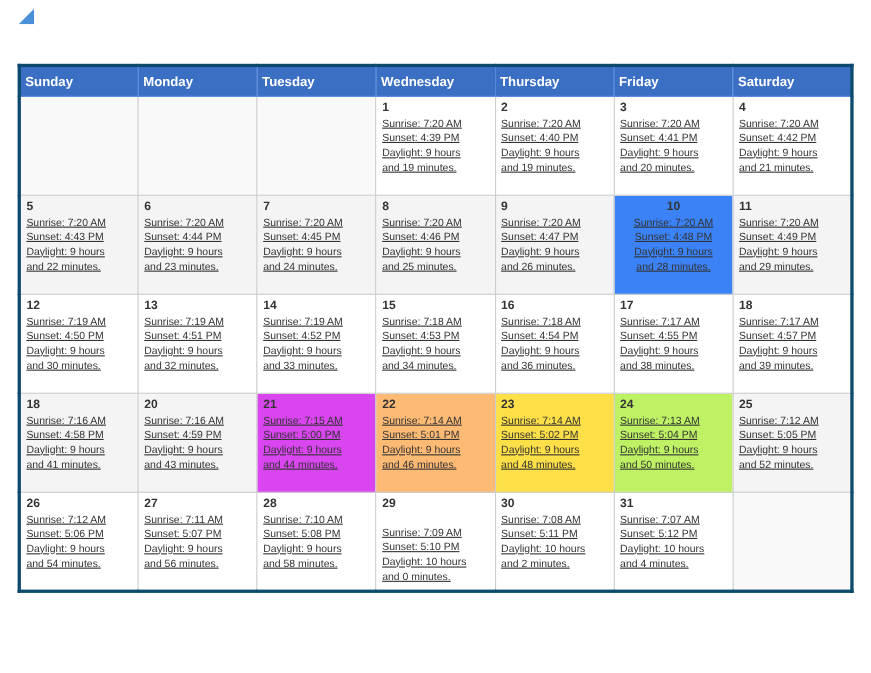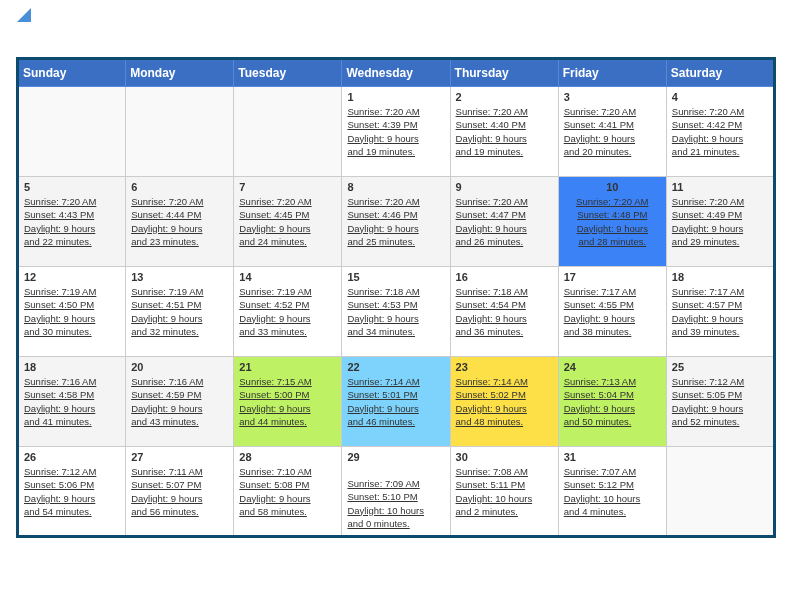--- a/index.html
+++ b/index.html
@@ -263,28 +263,28 @@
 Daylight: 9 hours
 and 41 minutes.</div>
           </td>
           <td style="background: rgb(244, 244, 244);">
             <span class="day-number">20</span>
             <div class="day-info" style="white-space: pre-line;">Sunrise: 7:16 AM
 Sunset: 4:59 PM
 Daylight: 9 hours
 and 43 minutes.</div>
           </td>
-          <td style="background: #bef264;">
+          <td style="background: #d946ef;">
             <span class="day-number">21</span>
             <div class="day-info" style="white-space: pre-line;">Sunrise: 7:15 AM
 Sunset: 5:00 PM
 Daylight: 9 hours
 and 44 minutes.</div>
           </td>
-          <td style="background: #7dd3fc; margin-top: 48px;">
+          <td style="background: #fdba74; margin-top: 48px;">
             <span class="day-number">22</span>
             <div class="day-info" style="white-space: pre-line;">Sunrise: 7:14 AM
 Sunset: 5:01 PM
 Daylight: 9 hours
 and 46 minutes.</div>
           </td>
           <td style="background: #fde047;">
             <span class="day-number">23</span>
             <div class="day-info" style="white-space: pre-line;">Sunrise: 7:14 AM
 Sunset: 5:02 PM

